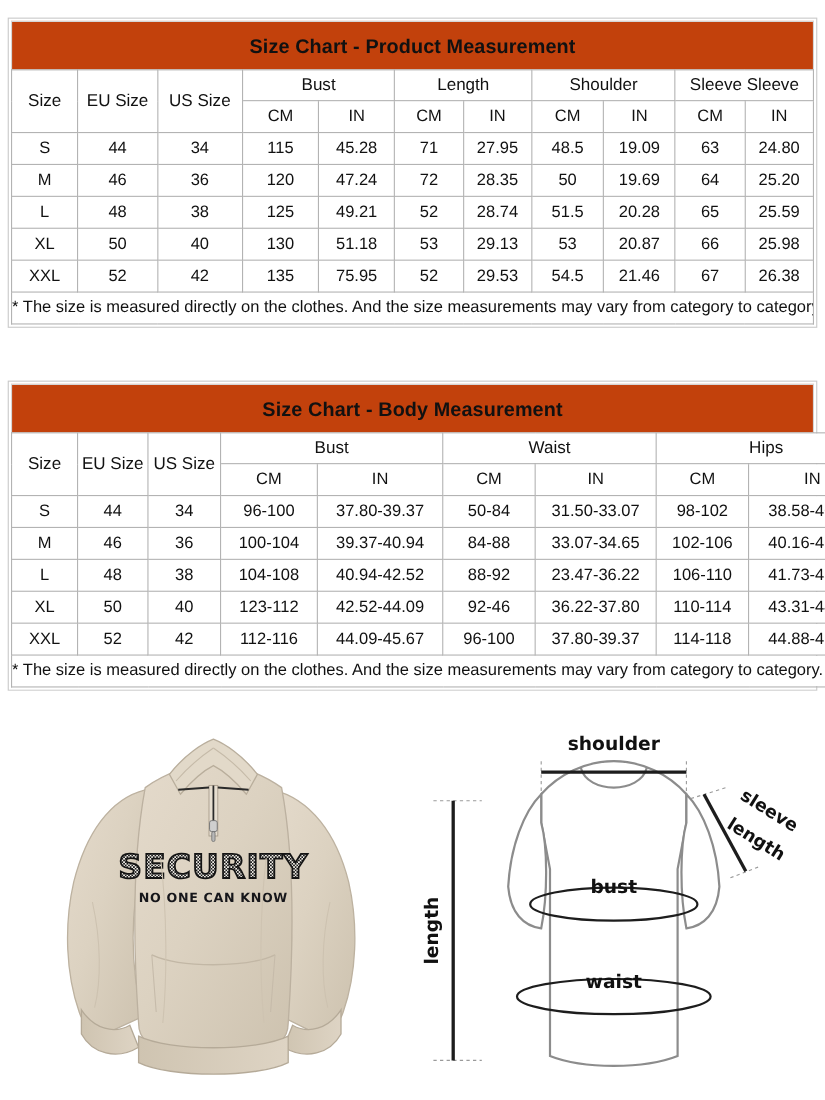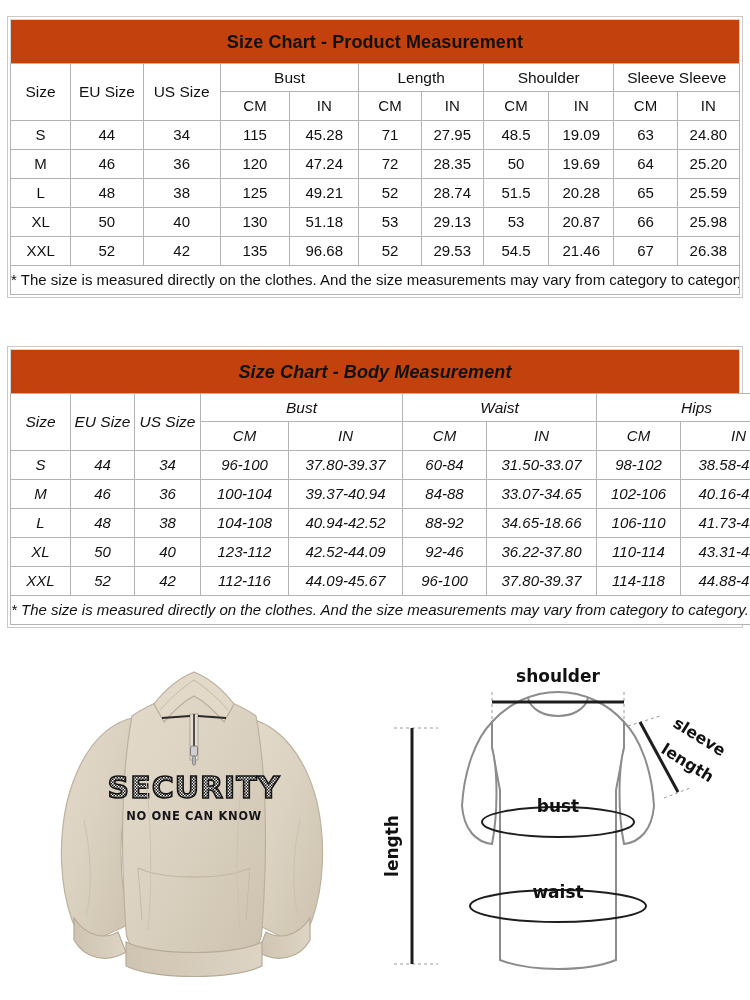--- a/index.html
+++ b/index.html
@@ -20,21 +20,21 @@
   .chart-frame {
     position: absolute;
     left: 7px;
     width: 736px;
     border: 1px solid #c9c9c9;
     box-sizing: border-box;
     background: #ffffff;
     padding: 2px;
   }
   #frame-product { top: 16px; }
-  #frame-body    { top: 346px; font-style: italic; }
+  #frame-body    { top: 346px; }
 
   .chart-title {
     height: 44px;
     line-height: 44px;
     text-align: center;
     font-size: 18px;
     font-weight: bold;
     letter-spacing: .1px;
     border: 1px solid #d5d5d5;
     border-bottom: none;
@@ -204,21 +204,21 @@
         <td>53</td>
         <td>20.87</td>
         <td>66</td>
         <td>25.98</td>
       </tr>
       <tr>
         <td>XXL</td>
         <td>52</td>
         <td>42</td>
         <td>135</td>
-        <td>96.68</td>
+        <td>75.95</td>
         <td>52</td>
         <td>29.53</td>
         <td>54.5</td>
         <td>21.46</td>
         <td>67</td>
         <td>26.38</td>
       </tr>
       <tr>
         <td class="note" colspan="11">* The size is measured directly on the clothes. And the size measurements may vary from category to category. Please pay attention to this.</td>
       </tr>
@@ -260,21 +260,21 @@
         <th class="unit-in">IN</th>
       </tr>
     </thead>
     <tbody>
       <tr>
         <td>S</td>
         <td>44</td>
         <td>34</td>
         <td>96-100</td>
         <td>37.80-39.37</td>
-        <td>60-84</td>
+        <td>50-84</td>
         <td>31.50-33.07</td>
         <td>98-102</td>
         <td>38.58-40.16</td>
       </tr>
       <tr>
         <td>M</td>
         <td>46</td>
         <td>36</td>
         <td>100-104</td>
         <td>39.37-40.94</td>
@@ -283,21 +283,21 @@
         <td>102-106</td>
         <td>40.16-41.73</td>
       </tr>
       <tr>
         <td>L</td>
         <td>48</td>
         <td>38</td>
         <td>104-108</td>
         <td>40.94-42.52</td>
         <td>88-92</td>
-        <td>34.65-18.66</td>
+        <td>23.47-36.22</td>
         <td>106-110</td>
         <td>41.73-43.31</td>
       </tr>
       <tr>
         <td>XL</td>
         <td>50</td>
         <td>40</td>
         <td>123-112</td>
         <td>42.52-44.09</td>
         <td>92-46</td>

